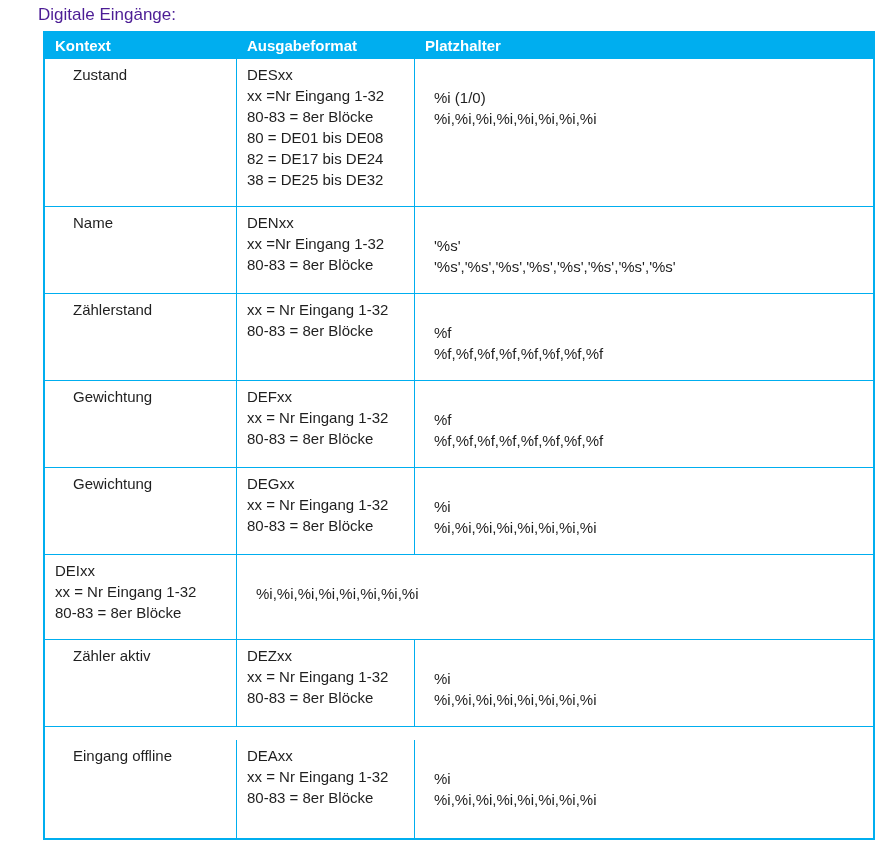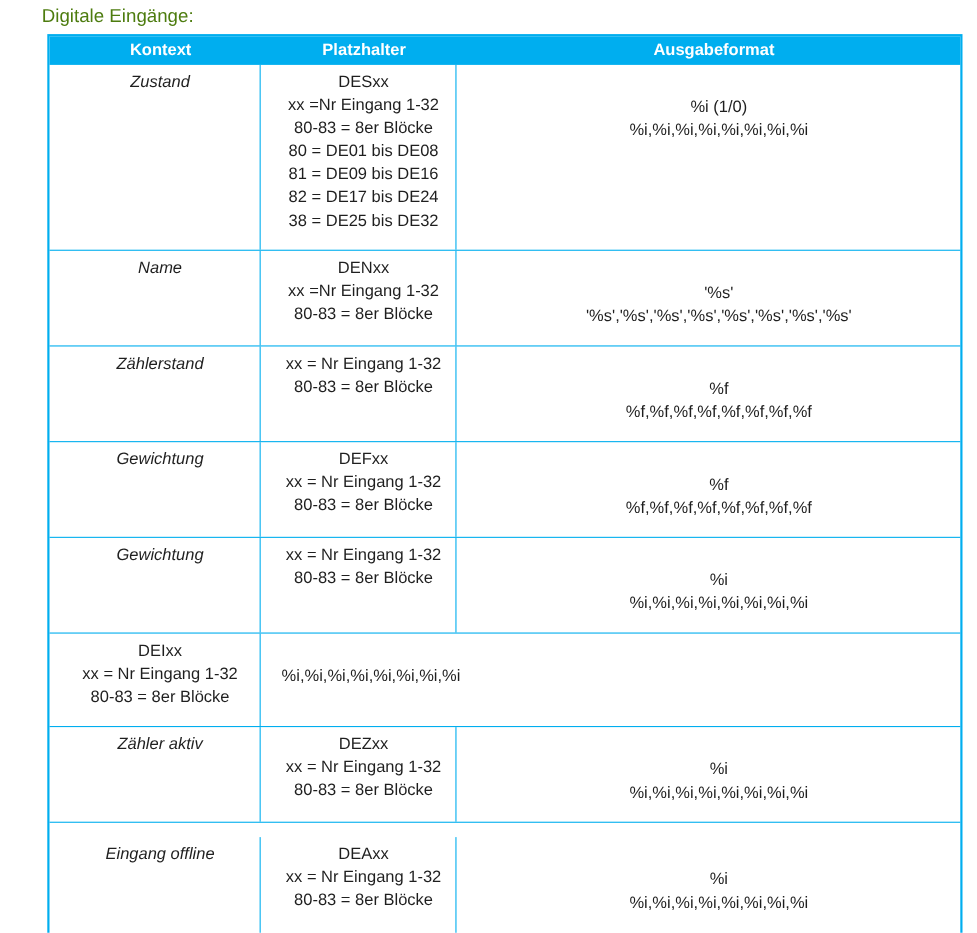--- a/index.html
+++ b/index.html
@@ -4,87 +4,84 @@
 <style>
   html,body{margin:0;padding:0;background:#ffffff;}
   body{
     width:888px;height:848px;overflow:hidden;position:relative;
     font-family:"Liberation Sans","DejaVu Sans",sans-serif;
     color:#1f1f1f;
     -webkit-font-smoothing:antialiased;
   }
   .doc-title{
     position:absolute;left:38px;top:4px;
-    font-size:17px;line-height:22px;color:#4d7c0f;
+    font-size:17px;line-height:22px;color:#4c1d95;
   }
   .fmt-table{
     position:absolute;left:43px;top:31px;width:832px;
     border:2px solid var(--accent,#00AEEF);
     box-sizing:border-box;
     background:#fff;
   }
   .t-row{
     display:grid;
     grid-template-columns:192px 178px 1fr;
     border-bottom:1px solid var(--accent,#00AEEF);
-    text-align:center;
   }
   .t-row:last-child{border-bottom:none;}
   .t-head{
     background:var(--accent,#00AEEF);
     border-bottom:none;
   }
   .t-head .h-cell{
     color:#ffffff;font-weight:bold;font-size:15px;
     height:26px;line-height:26px;
     padding-left:10px;
     overflow:hidden;white-space:nowrap;
   }
   .cell{
     box-sizing:border-box;
     font-size:15px;line-height:21px;
     padding-top:5px;padding-bottom:16px;
   }
   .t-row:first-of-type .cell{padding-bottom:4px;}
   .t-row:last-of-type .cell{padding-bottom:28px;margin-top:13px;}
   .c-kontext{
-    padding-left:10px;
+    padding-left:28px;
     border-right:1.5px solid var(--accent,#00AEEF);
-    font-style:italic;
   }
   .c-platz{
     padding-left:10px;
     border-right:1.5px solid var(--accent,#00AEEF);
   }
   .c-format{
     padding-left:19px;
     padding-top:28px; 
   }
   .line{white-space:pre;}
 </style>
 </head>
 <body style="--accent: #00AEEF;">
 
 <div class="doc-title">Digitale Eingänge:</div>
 
 <div class="fmt-table">
   <div class="t-row t-head">
     <div class="h-cell">Kontext</div>
+    <div class="h-cell">Ausgabeformat</div>
     <div class="h-cell">Platzhalter</div>
-    <div class="h-cell">Ausgabeformat</div>
   </div>
 
   <div class="t-row">
     <div class="cell c-kontext">Zustand</div>
     <div class="cell c-platz">
         <div class="line">DESxx</div>
         <div class="line">xx =Nr Eingang 1-32</div>
         <div class="line">80-83 = 8er Blöcke</div>
         <div class="line">80 = DE01 bis DE08</div>
-        <div class="line">81 = DE09 bis DE16</div>
         <div class="line">82 = DE17 bis DE24</div>
         <div class="line">38 = DE25 bis DE32</div>
       </div>
     <div class="cell c-format">
         <div class="line">%i (1/0)</div>
         <div class="line">%i,%i,%i,%i,%i,%i,%i,%i</div>
       </div>
   </div>
 
   <div class="t-row">
@@ -121,20 +118,21 @@
       </div>
     <div class="cell c-format">
         <div class="line">%f</div>
         <div class="line">%f,%f,%f,%f,%f,%f,%f,%f</div>
       </div>
   </div>
 
   <div class="t-row">
     <div class="cell c-kontext">Gewichtung</div>
     <div class="cell c-platz">
+        <div class="line">DEGxx</div>
         <div class="line">xx = Nr Eingang 1-32</div>
         <div class="line">80-83 = 8er Blöcke</div>
       </div>
     <div class="cell c-format">
         <div class="line">%i</div>
         <div class="line">%i,%i,%i,%i,%i,%i,%i,%i</div>
       </div>
   </div>
 
   <div class="t-row">

